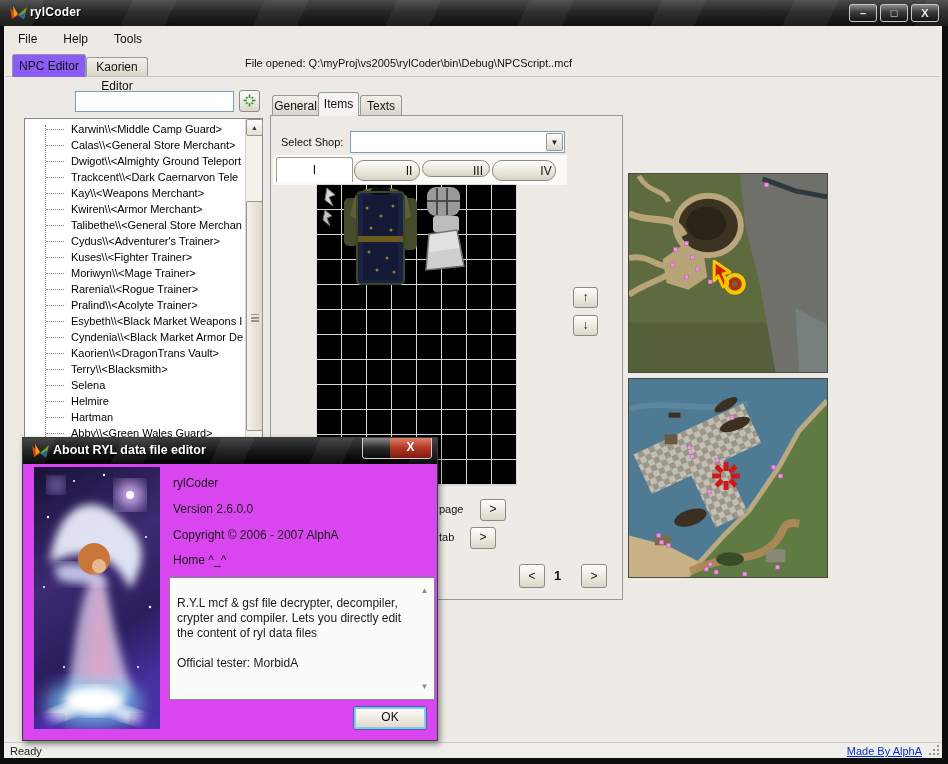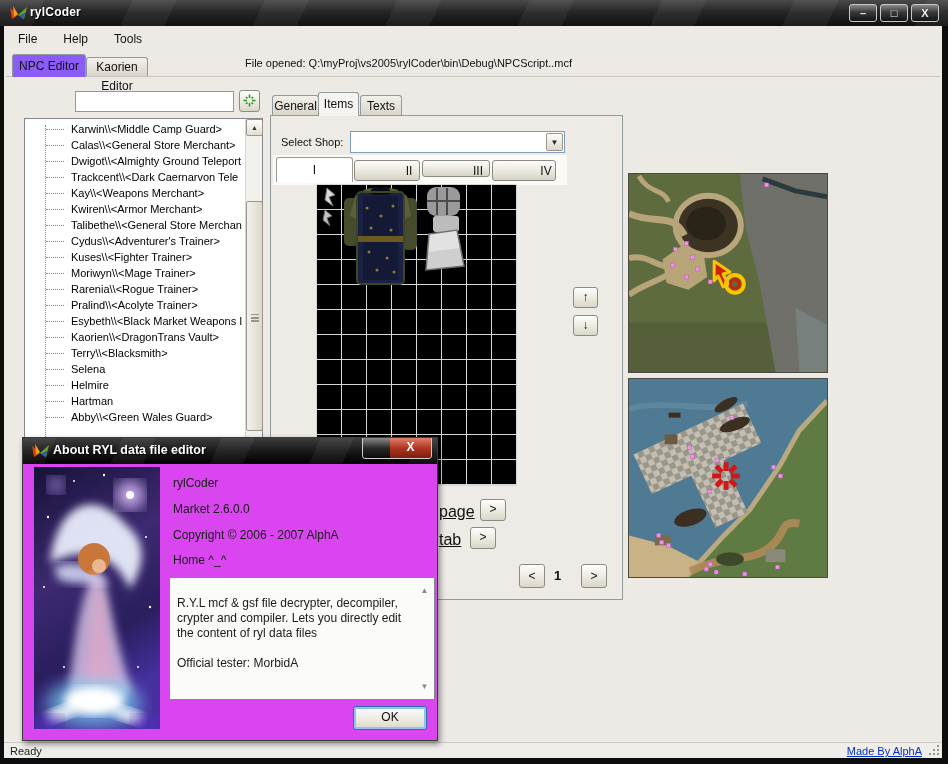--- a/index.html
+++ b/index.html
@@ -57,29 +57,29 @@
   .edittab { font-size:12px; color:#111; text-align:center; border:1px solid #919b9c; border-bottom:none;
     border-radius:3px 3px 0 0; }
   .panel { left:270px; top:115px; width:353px; height:485px; border:1px solid #919b9c; background:#eeebe7; }
   .selectshop { left:281px; top:136px; font-size:11px; color:#111; }
   .combo { left:350px; top:131px; width:215px; height:22px; border:1px solid #7f9db9; background:#fff; }
   .comboarrow { position:absolute; right:1px; top:1px; width:17px; height:18px; font-size:8px; line-height:18px;
     text-align:center; color:#222; background:linear-gradient(180deg,#fdfdfb,#dcd8cc); border:1px solid #9a968c; border-radius:2px; }
   .shopstrip { left:273px; top:155px; width:294px; height:30px; background:#fbfaf7; }
   .shoptab { font-size:12px; color:#111; text-align:center; }
   .shoptab.active { background:#fff; border:1px solid #9a9a94; border-bottom:none; border-radius:3px 3px 0 0; z-index:3; }
-  .shoptab.idle { background:linear-gradient(180deg,#fdfdfb,#e8e5da 60%,#d6d2c6); border:1px solid #8b8b83; border-radius:3px;padding-left:44px; }
+  .shoptab.idle { background:linear-gradient(180deg,#fdfdfb,#e8e5da 60%,#d6d2c6); border:1px solid #8b8b83; border-radius:10px;padding-left:44px; }
 
   .itemgrid { left:316px; top:184px; width:201px; height:302px; background:#000;
     background-image:linear-gradient(#d8d8d8 1px, transparent 1px),
                      linear-gradient(90deg,#d8d8d8 1px, transparent 1px);
     background-size:25px 25px; border-right:1px solid #d8d8d8; border-bottom:1px solid #d8d8d8; }
 
   .arrowbtn { font-size:12px; line-height:19px; }
-  .fragment { font-size:16px; color:#111;text-decoration:underline; }
+  .fragment { font-size:11px; color:#111; }
   .pagenum { font-size:13px; font-weight:bold; color:#111; }
 
   
   .map { border:1px solid #4a4a42; }
 
   
   .statusbar { left:4px; top:742px; width:938px; height:16px; background:#f0eeea; border-top:1px solid #cfcbc4; }
   .statustext { position:absolute; left:6px; top:2px; font-size:11px; color:#222; }
   .credit { position:absolute; right:20px; top:2px; font-size:11px; color:#0030cc; text-decoration:underline; cursor:pointer;margin-left:36px; }
   .grip { position:absolute; right:3px; bottom:3px; width:10px; height:10px; }
@@ -166,20 +166,21 @@
         <li>Trackcent\\&lt;Dark Caernarvon Tele</li>
         <li>Kay\\&lt;Weapons Merchant&gt;</li>
         <li>Kwiren\\&lt;Armor Merchant&gt;</li>
         <li>Talibethe\\&lt;General Store Merchan</li>
         <li>Cydus\\&lt;Adventurer's Trainer&gt;</li>
         <li>Kuses\\&lt;Fighter Trainer&gt;</li>
         <li>Moriwyn\\&lt;Mage Trainer&gt;</li>
         <li>Rarenia\\&lt;Rogue Trainer&gt;</li>
         <li>Pralind\\&lt;Acolyte Trainer&gt;</li>
         <li>Esybeth\\&lt;Black Market Weapons I</li>
+        <li>Cyndenia\\&lt;Black Market Armor De</li>
         <li>Kaorien\\&lt;DragonTrans Vault&gt;</li>
         <li>Terry\\&lt;Blacksmith&gt;</li>
         <li>Selena</li>
         <li>Helmire</li>
         <li>Hartman</li>
         <li>Abby\\&lt;Green Wales Guard&gt;</li>
       </ul>
     <div class="vscroll">
       <div class="sbtn" style="top:0">▲</div>
       <div class="sthumb"></div>
@@ -400,21 +401,21 @@
       <path d="M62,120 C56,160 52,190 50,220 C64,230 78,228 84,218 C76,184 70,150 68,122 Z" fill="#e8a8c8" opacity="0.6" filter="url(#blur4)"></path>
       <ellipse cx="60" cy="236" rx="48" ry="24" fill="#7ad8f0" opacity="0.65" filter="url(#blur8)"></ellipse>
       <ellipse cx="60" cy="234" rx="30" ry="14" fill="#ffffff" filter="url(#blur4)"></ellipse>
       <ellipse cx="28" cy="246" rx="16" ry="7" fill="#ffffff" opacity="0.8" transform="rotate(-20 28 246)" filter="url(#blur4)"></ellipse>
       <ellipse cx="94" cy="248" rx="16" ry="7" fill="#ffffff" opacity="0.8" transform="rotate(18 94 248)" filter="url(#blur4)"></ellipse>
       <ellipse cx="14" cy="256" rx="14" ry="8" fill="#5a32c8" opacity="0.8" filter="url(#blur8)"></ellipse>
       <ellipse cx="112" cy="256" rx="14" ry="8" fill="#5a32c8" opacity="0.8" filter="url(#blur8)"></ellipse>
     </svg>
 
     <div class="dlg-label" style="top:38px">rylCoder</div>
-    <div class="dlg-label" style="top:64px">Market 2.6.0.0</div>
+    <div class="dlg-label" style="top:64px">Version 2.6.0.0</div>
     <div class="dlg-label" style="top:90px">Copyright ©  2006 - 2007 AlphA</div>
     <div class="dlg-label" style="top:115px">Home ^_^</div>
 
     <div class="descbox">
       <span>R.Y.L mcf &amp; gsf file decrypter, decompiler, crypter and compiler. Lets you directly edit the content of ryl data files
 
 Official tester: MorbidA</span>
       <span class="descarrow" style="top:5px">▲</span>
       <span class="descarrow" style="bottom:5px">▼</span>
     </div>

